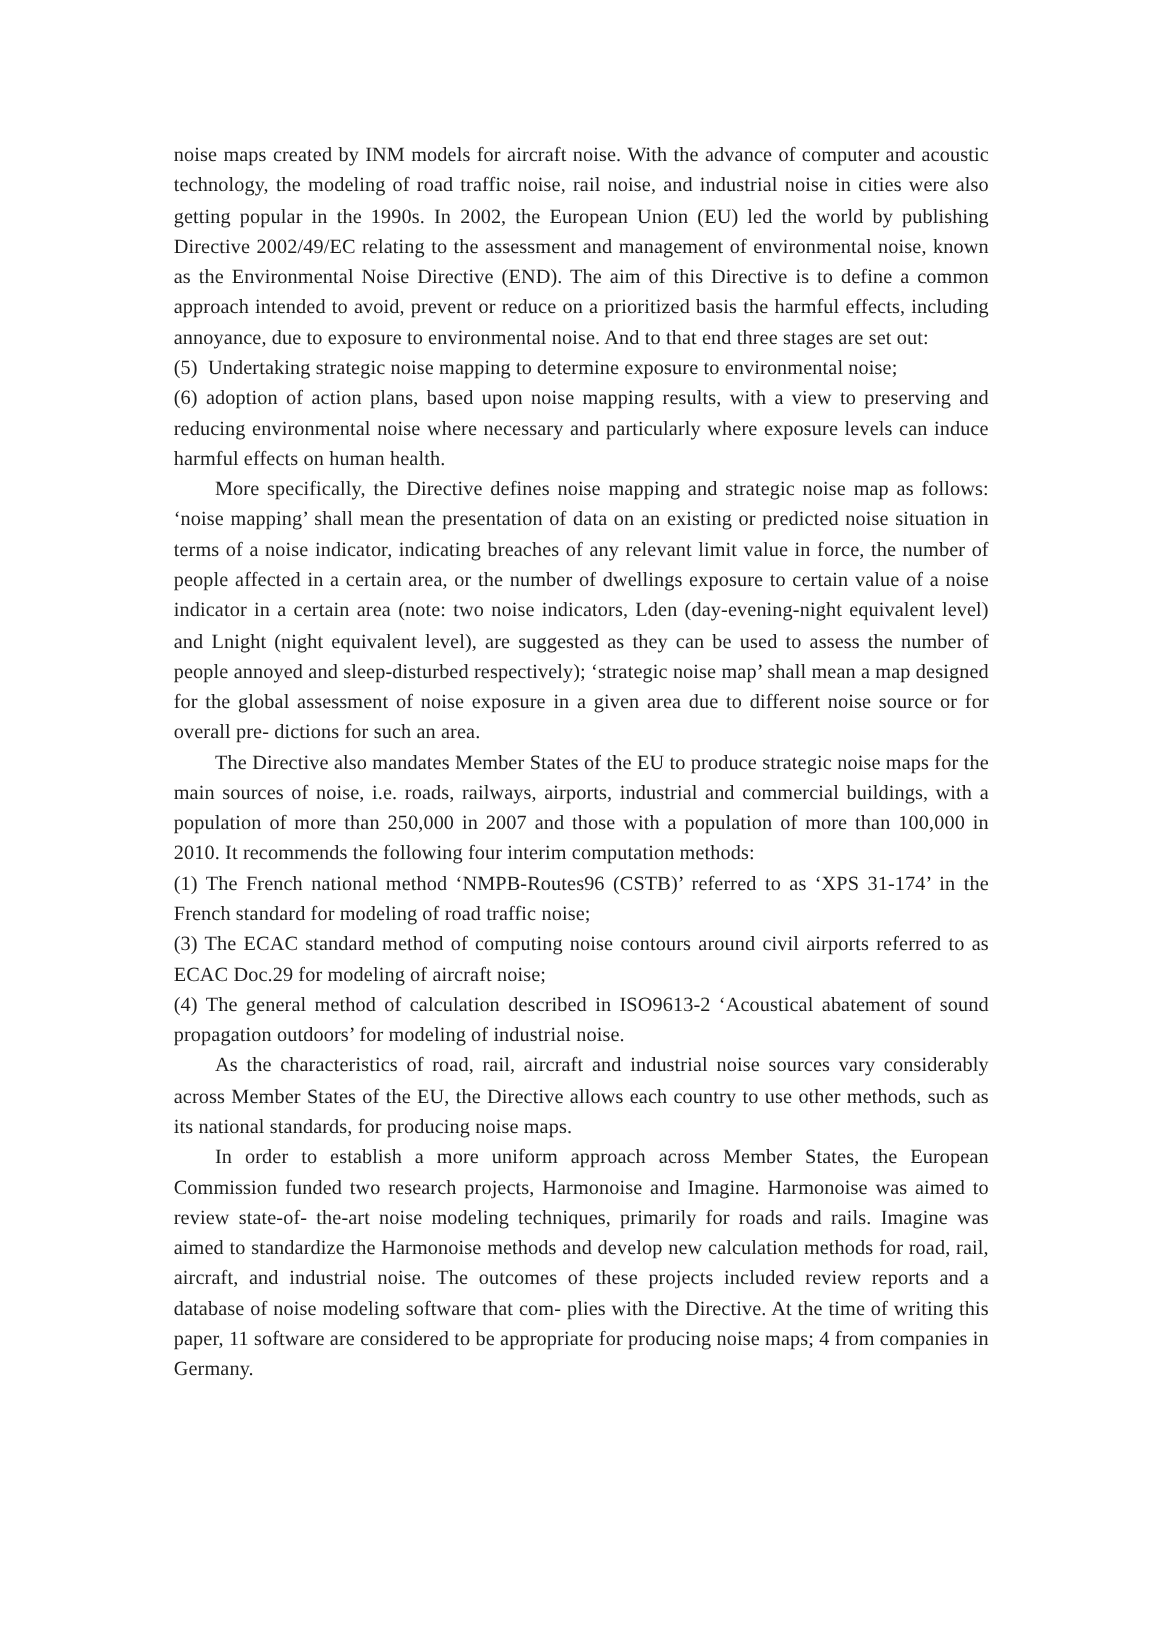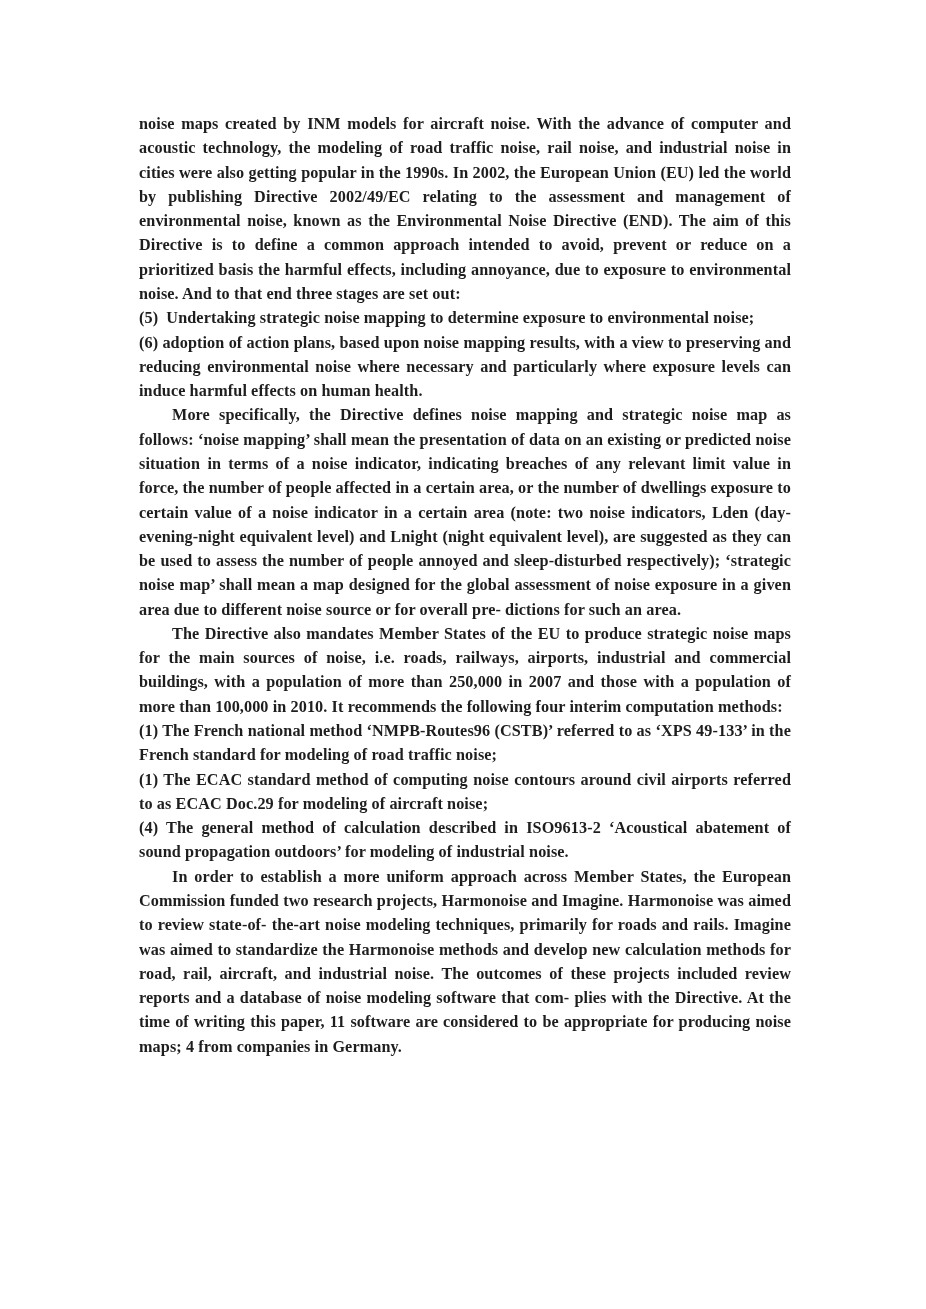--- a/index.html
+++ b/index.html
@@ -22,34 +22,34 @@
     font-family: "Liberation Serif", "DejaVu Serif", serif;
     font-size: 16.2px;
     line-height: 24.28px;
     color: #1e1e1e;
     letter-spacing: 0.1px;
   }
   .para {
     margin: 0;
     padding: 0;
     text-align: justify;
-    font-weight: bold;
   }
   .para.indent {
     text-indent: 33px;
   }
 </style>
 </head>
 <body>
 
 <div class="page">
   <div class="text-column">
     <p class="para">noise maps created by INM models for aircraft noise. With the advance of computer and acoustic technology, the modeling of road traffic noise, rail noise, and industrial noise in cities were also getting popular in the 1990s. In 2002, the European Union (EU) led the world by publishing Directive 2002/49/EC relating to the assessment and management of environmental noise, known as the Environmental Noise Directive (END). The aim of this Directive is to define a common approach intended to avoid, prevent or reduce on a prioritized basis the harmful effects, including annoyance, due to exposure to environmental noise. And to that end three stages are set out:</p>
     <p class="para">(5) Undertaking strategic noise mapping to determine exposure to environmental noise;</p>
     <p class="para">(6) adoption of action plans, based upon noise mapping results, with a view to preserving and reducing environmental noise where necessary and particularly where exposure levels can induce harmful effects on human health.</p>
     <p class="para indent">More specifically, the Directive defines noise mapping and strategic noise map as follows: ‘noise mapping’ shall mean the presentation of data on an existing or predicted noise situation in terms of a noise indicator, indicating breaches of any relevant limit value in force, the number of people affected in a certain area, or the number of dwellings exposure to certain value of a noise indicator in a certain area (note: two noise indicators, Lden (day-evening-night equivalent level) and Lnight (night equivalent level), are suggested as they can be used to assess the number of people annoyed and sleep-disturbed respectively); ‘strategic noise map’ shall mean a map designed for the global assessment of noise exposure in a given area due to different noise source or for overall pre- dictions for such an area.</p>
     <p class="para indent">The Directive also mandates Member States of the EU to produce strategic noise maps for the main sources of noise, i.e. roads, railways, airports, industrial and commercial buildings, with a population of more than 250,000 in 2007 and those with a population of more than 100,000 in 2010. It recommends the following four interim computation methods:</p>
-    <p class="para">(1) The French national method ‘NMPB-Routes96 (CSTB)’ referred to as ‘XPS 49-133’ in the French standard for modeling of road traffic noise;</p>
-    <p class="para">(1) The ECAC standard method of computing noise contours around civil airports referred to as ECAC Doc.29 for modeling of aircraft noise;</p>
+    <p class="para">(1) The French national method ‘NMPB-Routes96 (CSTB)’ referred to as ‘XPS 31-174’ in the French standard for modeling of road traffic noise;</p>
+    <p class="para">(3) The ECAC standard method of computing noise contours around civil airports referred to as ECAC Doc.29 for modeling of aircraft noise;</p>
     <p class="para">(4) The general method of calculation described in ISO9613-2 ‘Acoustical abatement of sound propagation outdoors’ for modeling of industrial noise.</p>
+    <p class="para indent">As the characteristics of road, rail, aircraft and industrial noise sources vary considerably across Member States of the EU, the Directive allows each country to use other methods, such as its national standards, for producing noise maps.</p>
     <p class="para indent">In order to establish a more uniform approach across Member States, the European Commission funded two research projects, Harmonoise and Imagine. Harmonoise was aimed to review state-of- the-art noise modeling techniques, primarily for roads and rails. Imagine was aimed to standardize the Harmonoise methods and develop new calculation methods for road, rail, aircraft, and industrial noise. The outcomes of these projects included review reports and a database of noise modeling software that com- plies with the Directive. At the time of writing this paper, 11 software are considered to be appropriate for producing noise maps; 4 from companies in Germany.</p>
   </div>
 </div>
 
 </body></html>

